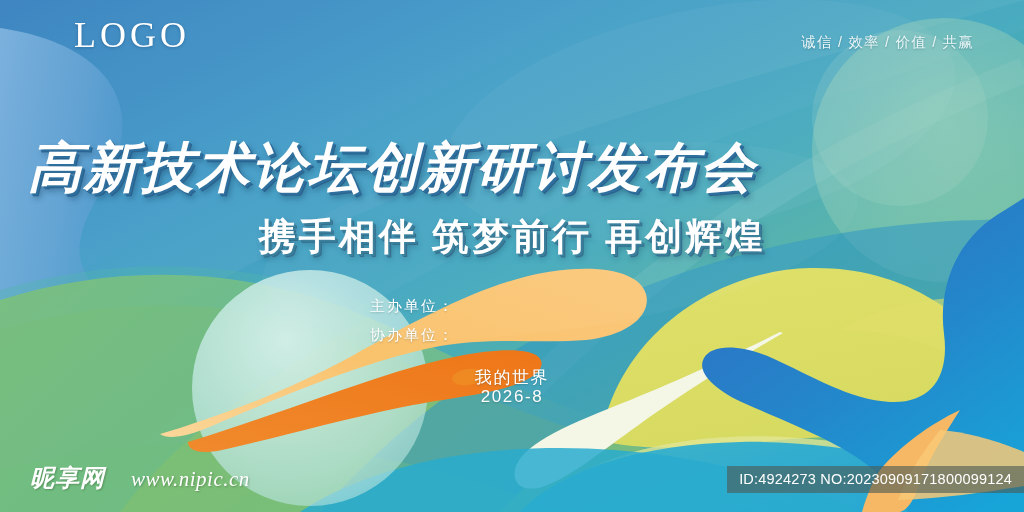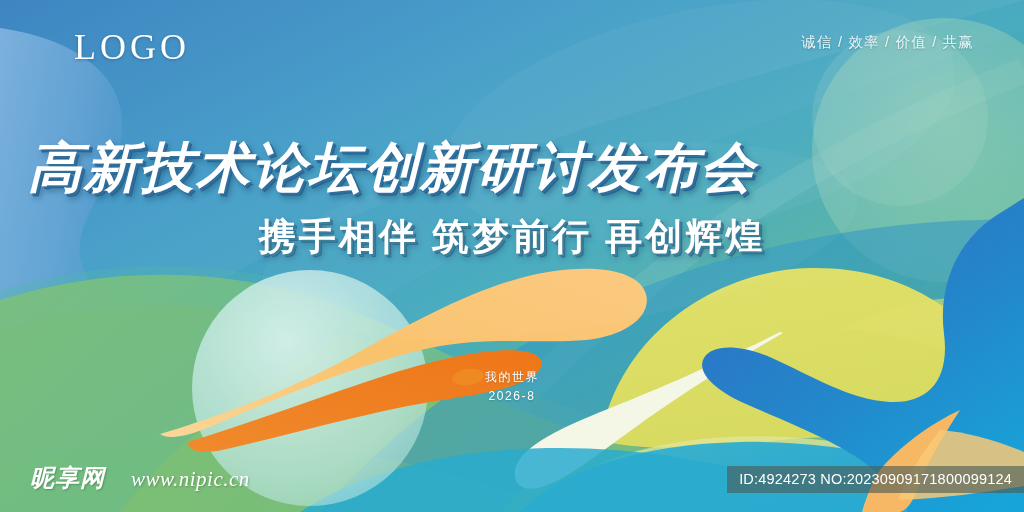--- a/index.html
+++ b/index.html
@@ -21,21 +21,21 @@
     position: absolute;
     left: 0; top: 0;
     width: 1024px; height: 512px;
     display: block;
   }
 
   
   .logo {
     position: absolute;
     left: 74px;
-    top: 26px;
+    top: 14px;
     font-family: "Liberation Serif", "DejaVu Serif", serif;
     font-size: 36px;
     letter-spacing: 4px;
     color: #ffffff;
     font-weight: 400;
     text-shadow: 0 1px 3px rgba(10,50,90,0.35);
   }
 
   .slogan {
     position: absolute;
@@ -100,21 +100,21 @@
     text-shadow: 0 1px 2px rgba(10,60,80,0.28);
   }
 
   .credit-block {
     position: absolute;
     left: 0;
     top: 368px;
     width: 1024px;
     text-align: center;
     color: #ffffff;
-    font-size: 12px;
+    font-size: 17px;
     line-height: 19px;
     letter-spacing: 1.6px;
     text-shadow: 0 1px 2px rgba(10,60,80,0.28);
   }
   .credit-block > div { display: block; }
 
   
   .watermark {
     position: absolute;
     left: 30px;
@@ -288,20 +288,24 @@
   <div class="slogan">诚信 / 效率 / 价值 / 共赢</div>
 
   <div class="title-wrap">
     <span class="main-title">高新技术论坛创新研讨发布会</span>
   </div>
 
   <div class="sub-title-wrap">
     <span class="sub-title">携手相伴 筑梦前行 再创辉煌</span>
   </div>
 
+  <div class="org-block">
+    <div>主办单位：</div>
+    <div>协办单位：</div>
+  </div>
 
   <div class="credit-block">
     <div>我的世界</div>
     <div>2026-8</div>
   </div>
 
   <div class="watermark">
     <span class="wm-cn">昵享网</span>
     <span class="wm-url">www.nipic.cn</span>
   </div>

